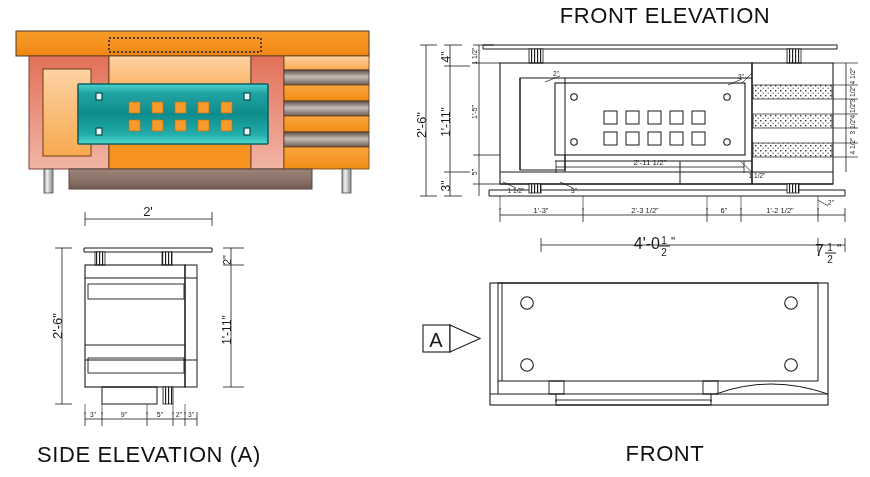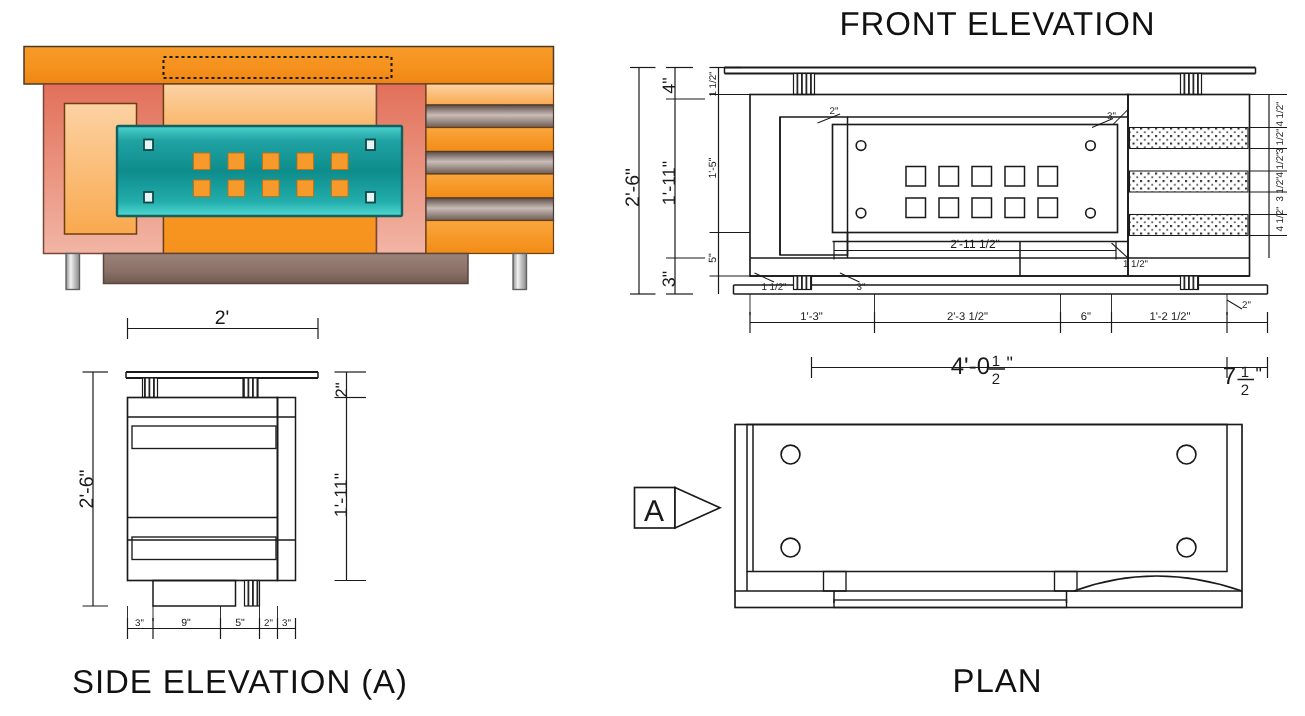--- a/index.html
+++ b/index.html
@@ -24,39 +24,39 @@
   .title {
     position: absolute;
     font-family: "Liberation Sans", sans-serif;
     font-size: 22px;
     letter-spacing: 0.6px;
     color: #111;
     white-space: nowrap;
     text-align: center;
   }
   #title-front { left: 520px; top: 3px; width: 290px; }
-  #title-side  { left: 15px;  top: 442px; width: 290px; }
+  #title-side  { left: 4px;  top: 442px; width: 290px; }
   #title-plan  { left: 540px; top: 441px; width: 250px; }
 
   .svg-layer {
     position: absolute;
     left: 0; top: 0;
     width: 870px;
     height: 477px;
     pointer-events: none;
   }
 </style>
 </head>
 <body>
 
 <div class="sheet">
 
   <div class="title" id="title-front">FRONT ELEVATION</div>
   <div class="title" id="title-side">SIDE ELEVATION (A)</div>
-  <div class="title" id="title-plan">PLAN</div>
+  <div class="title" id="title-plan">FRONT</div>
 
   <svg class="svg-layer" id="render-svg" viewBox="0 0 870 477">
     <defs>
       <linearGradient id="gTopSlab" x1="0" y1="0" x2="0" y2="1">
         <stop offset="0%" stop-color="#F79A28"></stop>
         <stop offset="55%" stop-color="#F6921E"></stop>
         <stop offset="100%" stop-color="#EE8512"></stop>
       </linearGradient>
       <linearGradient id="gSalmon" x1="0" y1="0" x2="0" y2="1">
         <stop offset="0%" stop-color="#E2705A"></stop>

